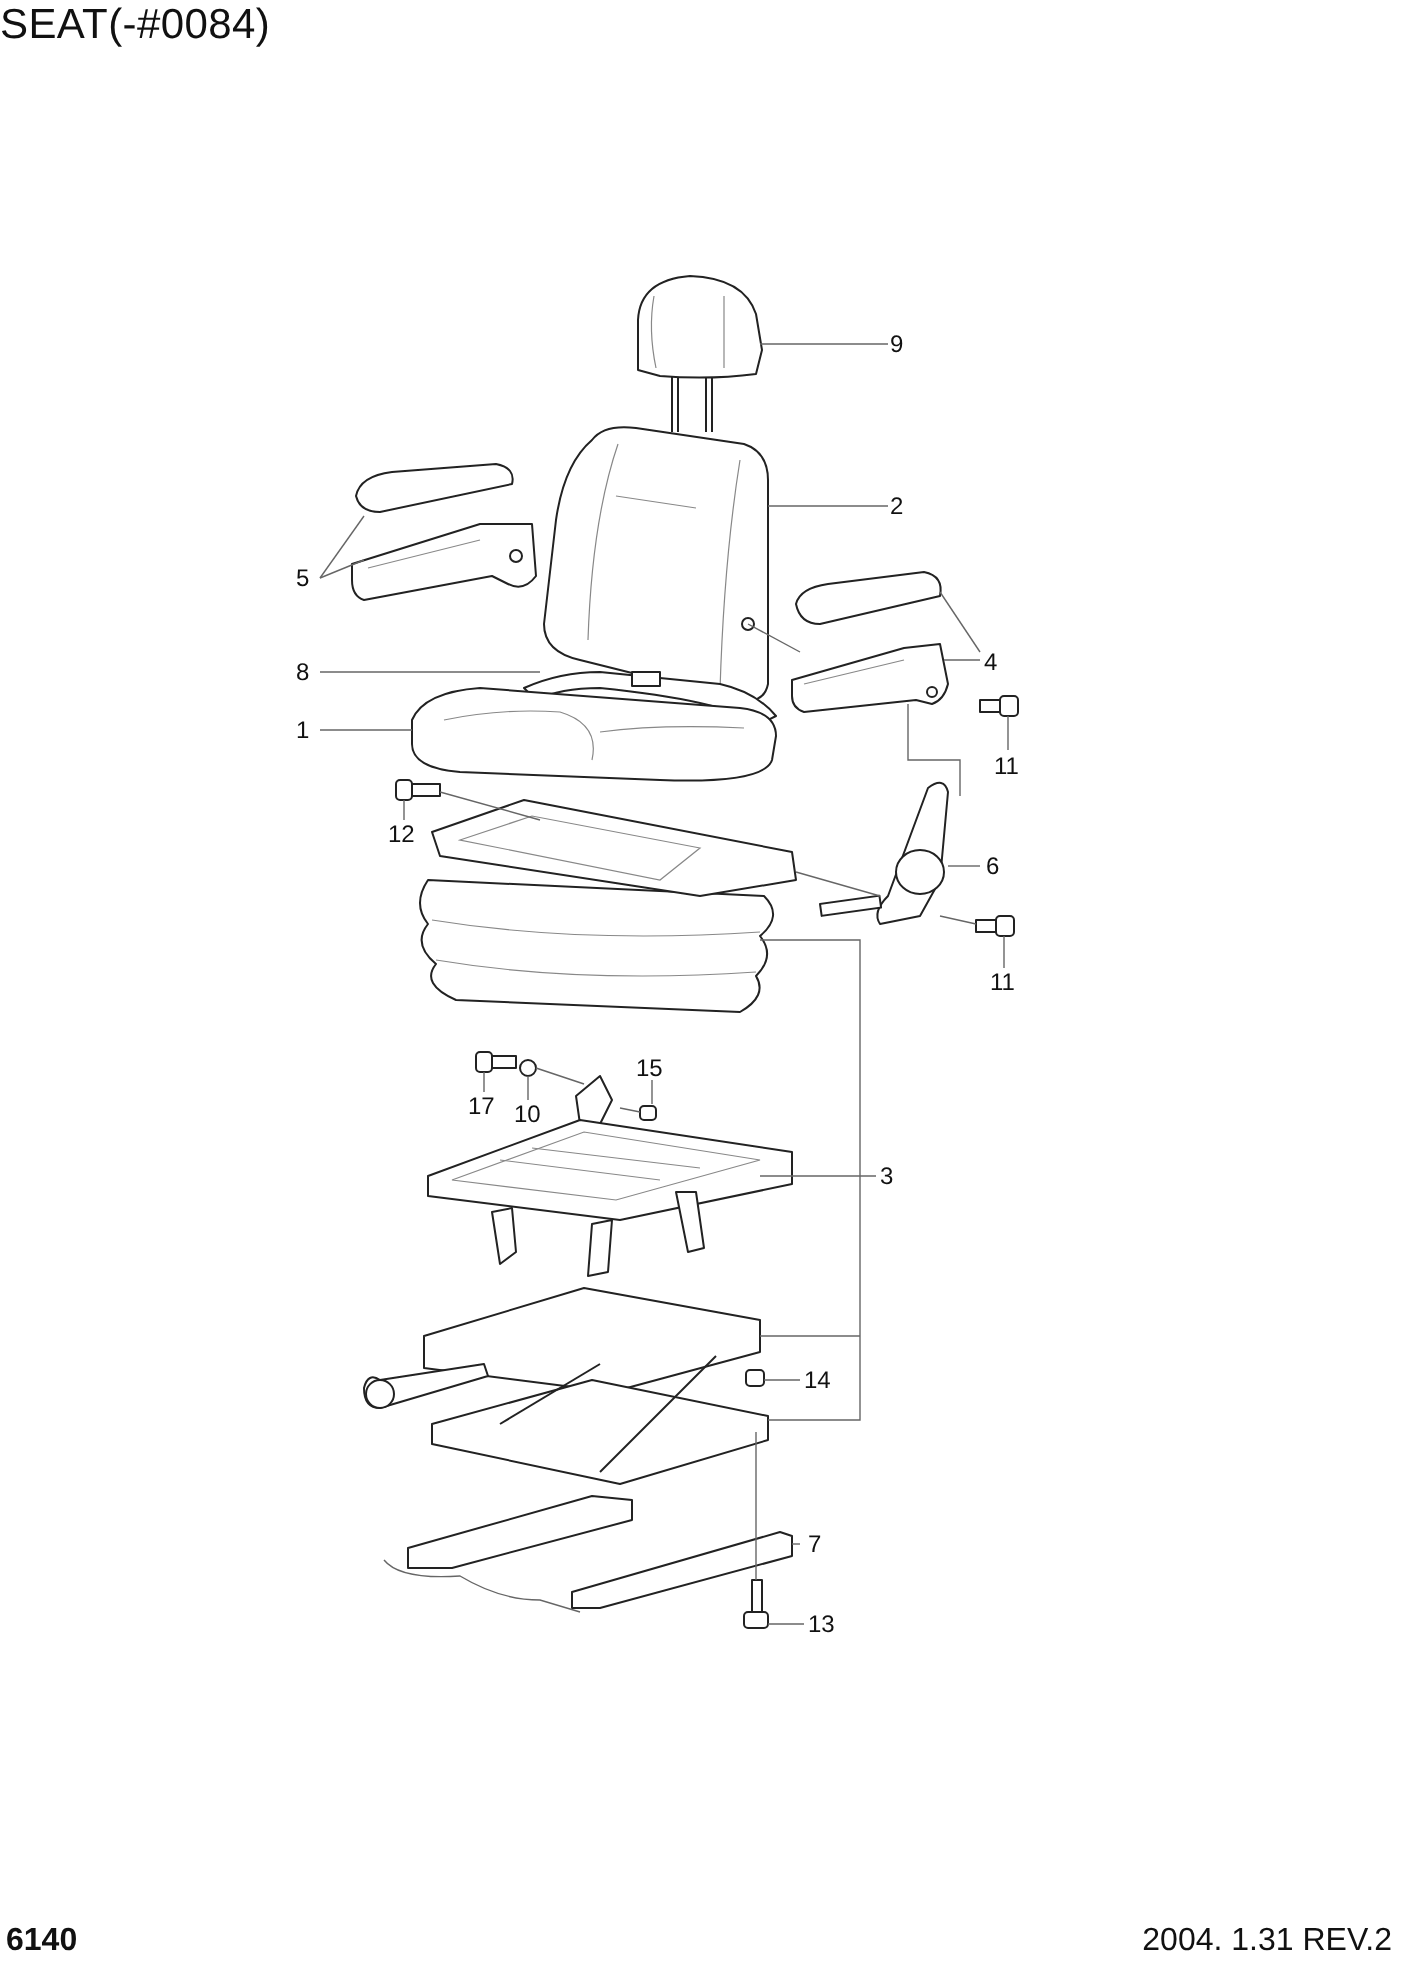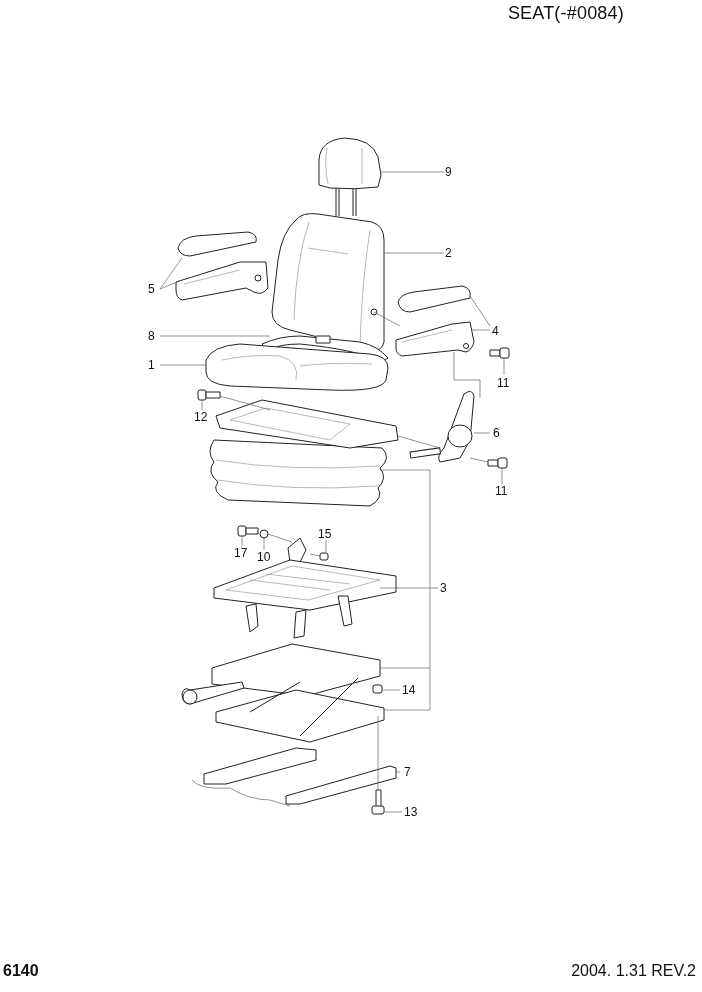--- a/index.html
+++ b/index.html
@@ -1,19 +1,19 @@
 <!DOCTYPE html>
 <html><head>
 <meta charset="utf-8">
 <style>
   html, body { margin: 0; padding: 0; background: #ffffff; }
   body { width: 702px; height: 992px; position: relative; overflow: hidden;
          font-family: "Liberation Sans", sans-serif; color: #111; }
-  .title { position: absolute; top: 0; left: 0; width: 624px; text-align: right;
-           font-size: 18px; line-height: 26px; letter-spacing: 0.2px; }
+  .title { position: absolute; top: 0; left: 0; width: 624px; text-align: left;
+           font-size: 21px; line-height: 26px; letter-spacing: 0.2px; }
   .footer-left { position: absolute; left: 3px; top: 962px; font-size: 16px; font-weight: bold; }
   .footer-right { position: absolute; right: 6px; top: 962px; font-size: 16px; }
   svg.diagram { position: absolute; left: 0; top: 0; width: 702px; height: 992px; }
   .callout text { font-family: "Liberation Sans", sans-serif; font-size: 12px; fill: #111; }
   .part { fill: #ffffff; stroke: #222; stroke-width: 1; stroke-linejoin: round; }
   .part-light { fill: none; stroke: #888; stroke-width: 0.6; }
   .leader { fill: none; stroke: #666; stroke-width: 0.7; }
 </style>
 </head>
 <body>

